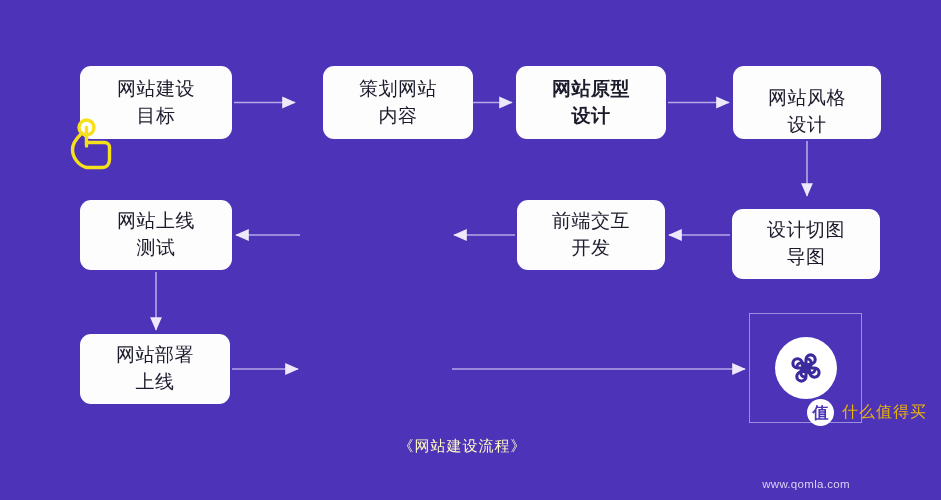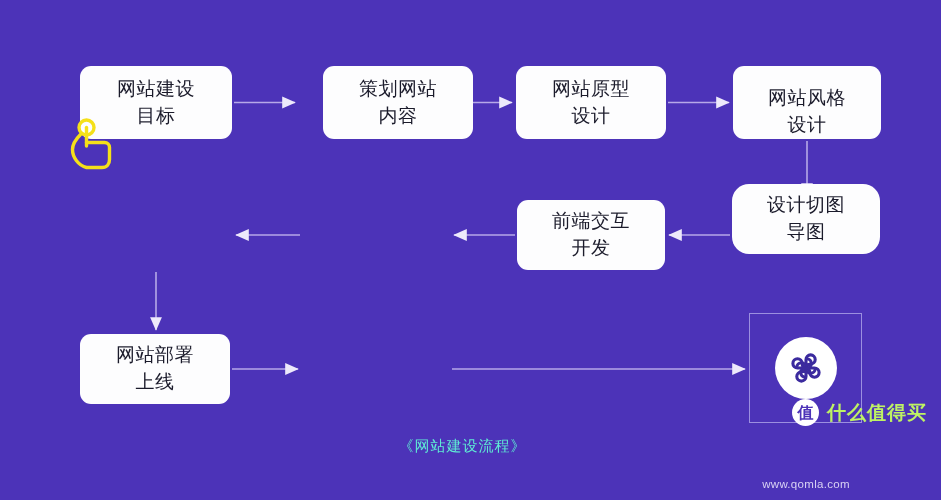--- a/index.html
+++ b/index.html
@@ -38,27 +38,27 @@
     line-height: 1.42;
     letter-spacing: 0.5px;
     font-weight: 500;
     z-index: 3;
   }
   .node span { display: block; white-space: pre-line; }
 
   
   #n1 { left: 80px;  top: 66px;  width: 152px; height: 73px; }
   #n2 { left: 299px; top: 66px;  width: 150px; height: 73px; margin-left: 24px; }
-  #n3 { left: 516px; top: 66px;  width: 150px; height: 73px; }
+  #n3 { left: 516px; top: 66px;  width: 150px; height: 73px; font-weight: bold; }
   #n4 { left: 733px; top: 66px;  width: 148px; height: 73px; align-items: flex-end; }
   
   #n5 { left: 80px;  top: 200px; width: 152px; height: 70px; }
   #n6 { left: 302px; top: 200px; width: 148px; height: 70px; }
   #n7 { left: 517px; top: 200px; width: 148px; height: 70px; }
-  #n8 { left: 732px; top: 184px; width: 148px; height: 70px; border-radius: 17px; }
+  #n8 { left: 732px; top: 209px; width: 148px; height: 70px; }
   
   #n9  { left: 80px;  top: 334px; width: 150px; height: 70px; }
   #n10 { left: 302px; top: 334px; width: 148px; height: 70px; }
 
   
   #logo-frame {
     position: absolute;
     left: 749px; top: 313px;
     width: 113px; height: 110px;
     border: 1.5px solid #9C8FE0;
@@ -84,21 +84,21 @@
     font-size: 11.5px;
     letter-spacing: 0.3px;
     z-index: 3;
     margin-top: 48px;
   }
   #caption {
     position: absolute;
     left: 0; top: 437px;
     width: 941px;
     text-align: center;
-    color: #5eead4;
+    color: #fef9c3;
     font-size: 15px;
     letter-spacing: 1px;
     z-index: 3;
   }
   
   #caption .inner { display: inline-block; transform: translateX(-8px); }
 
   
   #cursor {
     position: absolute;
@@ -120,23 +120,23 @@
     width: 27px; height: 27px;
     border-radius: 50%;
     background: #FFFFFF;
     color: #4C33B8;
     font-size: 16px;
     line-height: 27px;
     text-align: center;
     font-weight: 700;
   }
   #wm-text {
-    color: #bef264;
-    font-size: 19px;
-    font-weight: 700;
+    color: #eab308;
+    font-size: 16px;
+    font-weight: 400;
     letter-spacing: 1px;
   }
 </style>
 </head>
 <body>
 
 <div id="canvas">
 
   <svg id="arrow-layer" viewBox="0 0 941 500" xmlns="http://www.w3.org/2000/svg">
     <defs>
@@ -177,20 +177,24 @@
   </div>
   <div class="node" id="n3">
     <span>网站原型
 设计</span>
   </div>
   <div class="node" id="n4">
     <span>网站风格
 设计</span>
   </div>
 
+  <div class="node" id="n5">
+    <span>网站上线
+测试</span>
+  </div>
   <div class="node" id="n7">
     <span>前端交互
 开发</span>
   </div>
   <div class="node" id="n8">
     <span>设计切图
 导图</span>
   </div>
 
   <div class="node" id="n9">

